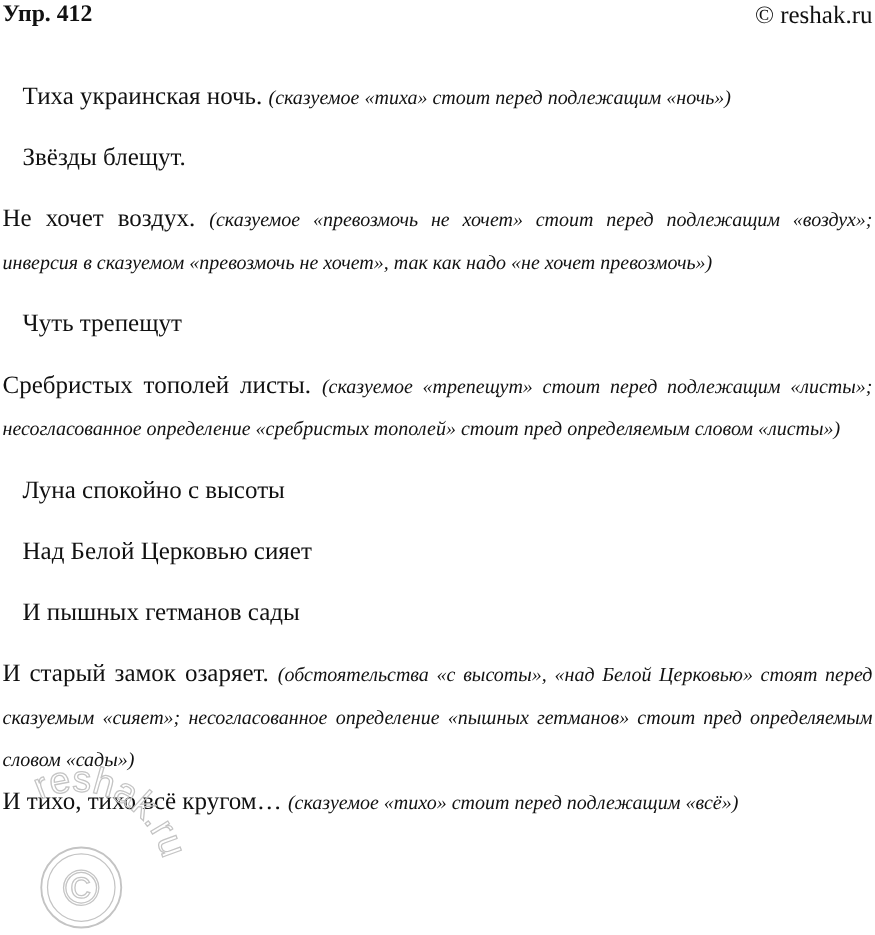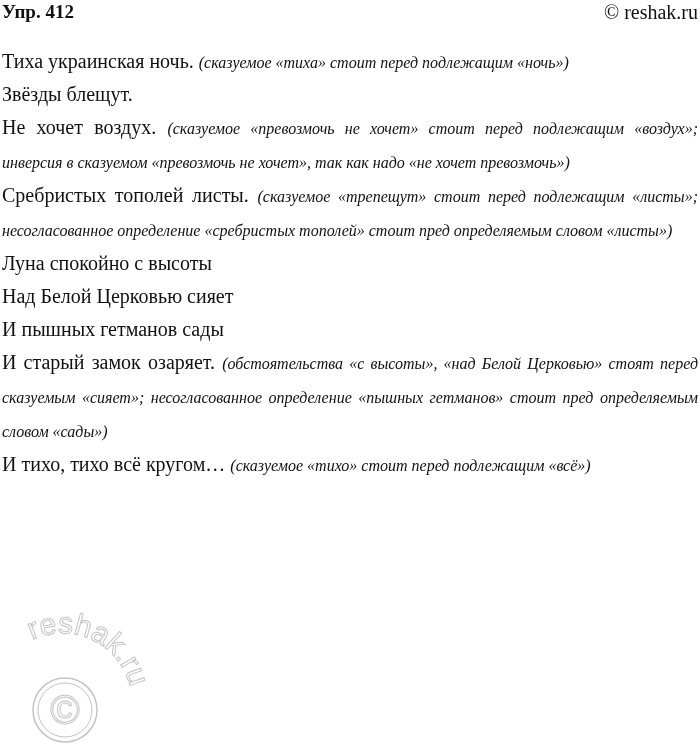--- a/index.html
+++ b/index.html
@@ -14,21 +14,21 @@
     .title {
       position: absolute; left: 2px; top: 0px;
       font-weight: bold; font-size: 19px; line-height: 24px;
     }
     .copyright {
       position: absolute; right: 2px; top: 0px;
       font-size: 20px; line-height: 24px; text-align: right;
     }
     .content { position: absolute; left: 2px; top: 45px; width: 696px; }
     .line {
-      font-size: 20px; line-height: 33px; margin: 0; height: 33px;
+      font-size: 20px; line-height: 33px; margin: 16px; height: 33px;
       white-space: nowrap;
     }
     .para {
       font-size: 20px; line-height: 33px; margin: 0;
       text-align: justify;
     }
     .note {
       font-style: italic; font-size: 16px;
     }
     .watermark {
@@ -48,20 +48,23 @@
   <p class="line">
     <span>Тиха украинская ночь.</span>
     <span class="note">(сказуемое «тиха» стоит перед подлежащим «ночь»)</span>
   </p>
   <p class="line">
     <span>Звёзды блещут.</span>
   </p>
   <p class="para">
     <span>Не хочет воздух.</span>
     <span class="note">(сказуемое «превозмочь не хочет» стоит перед подлежащим «воздух»; инверсия в сказуемом «превозмочь не хочет», так как надо «не хочет превозмочь»)</span>
+  </p>
+  <p class="line">
+    <span>Чуть трепещут</span>
   </p>
   <p class="para">
     <span>Сребристых тополей листы.</span>
     <span class="note">(сказуемое «трепещут» стоит перед подлежащим «листы»; несогласованное определение «сребристых тополей» стоит пред определяемым словом «листы»)</span>
   </p>
   <p class="line">
     <span>Луна спокойно с высоты</span>
   </p>
   <p class="line">
     <span>Над Белой Церковью сияет</span>

